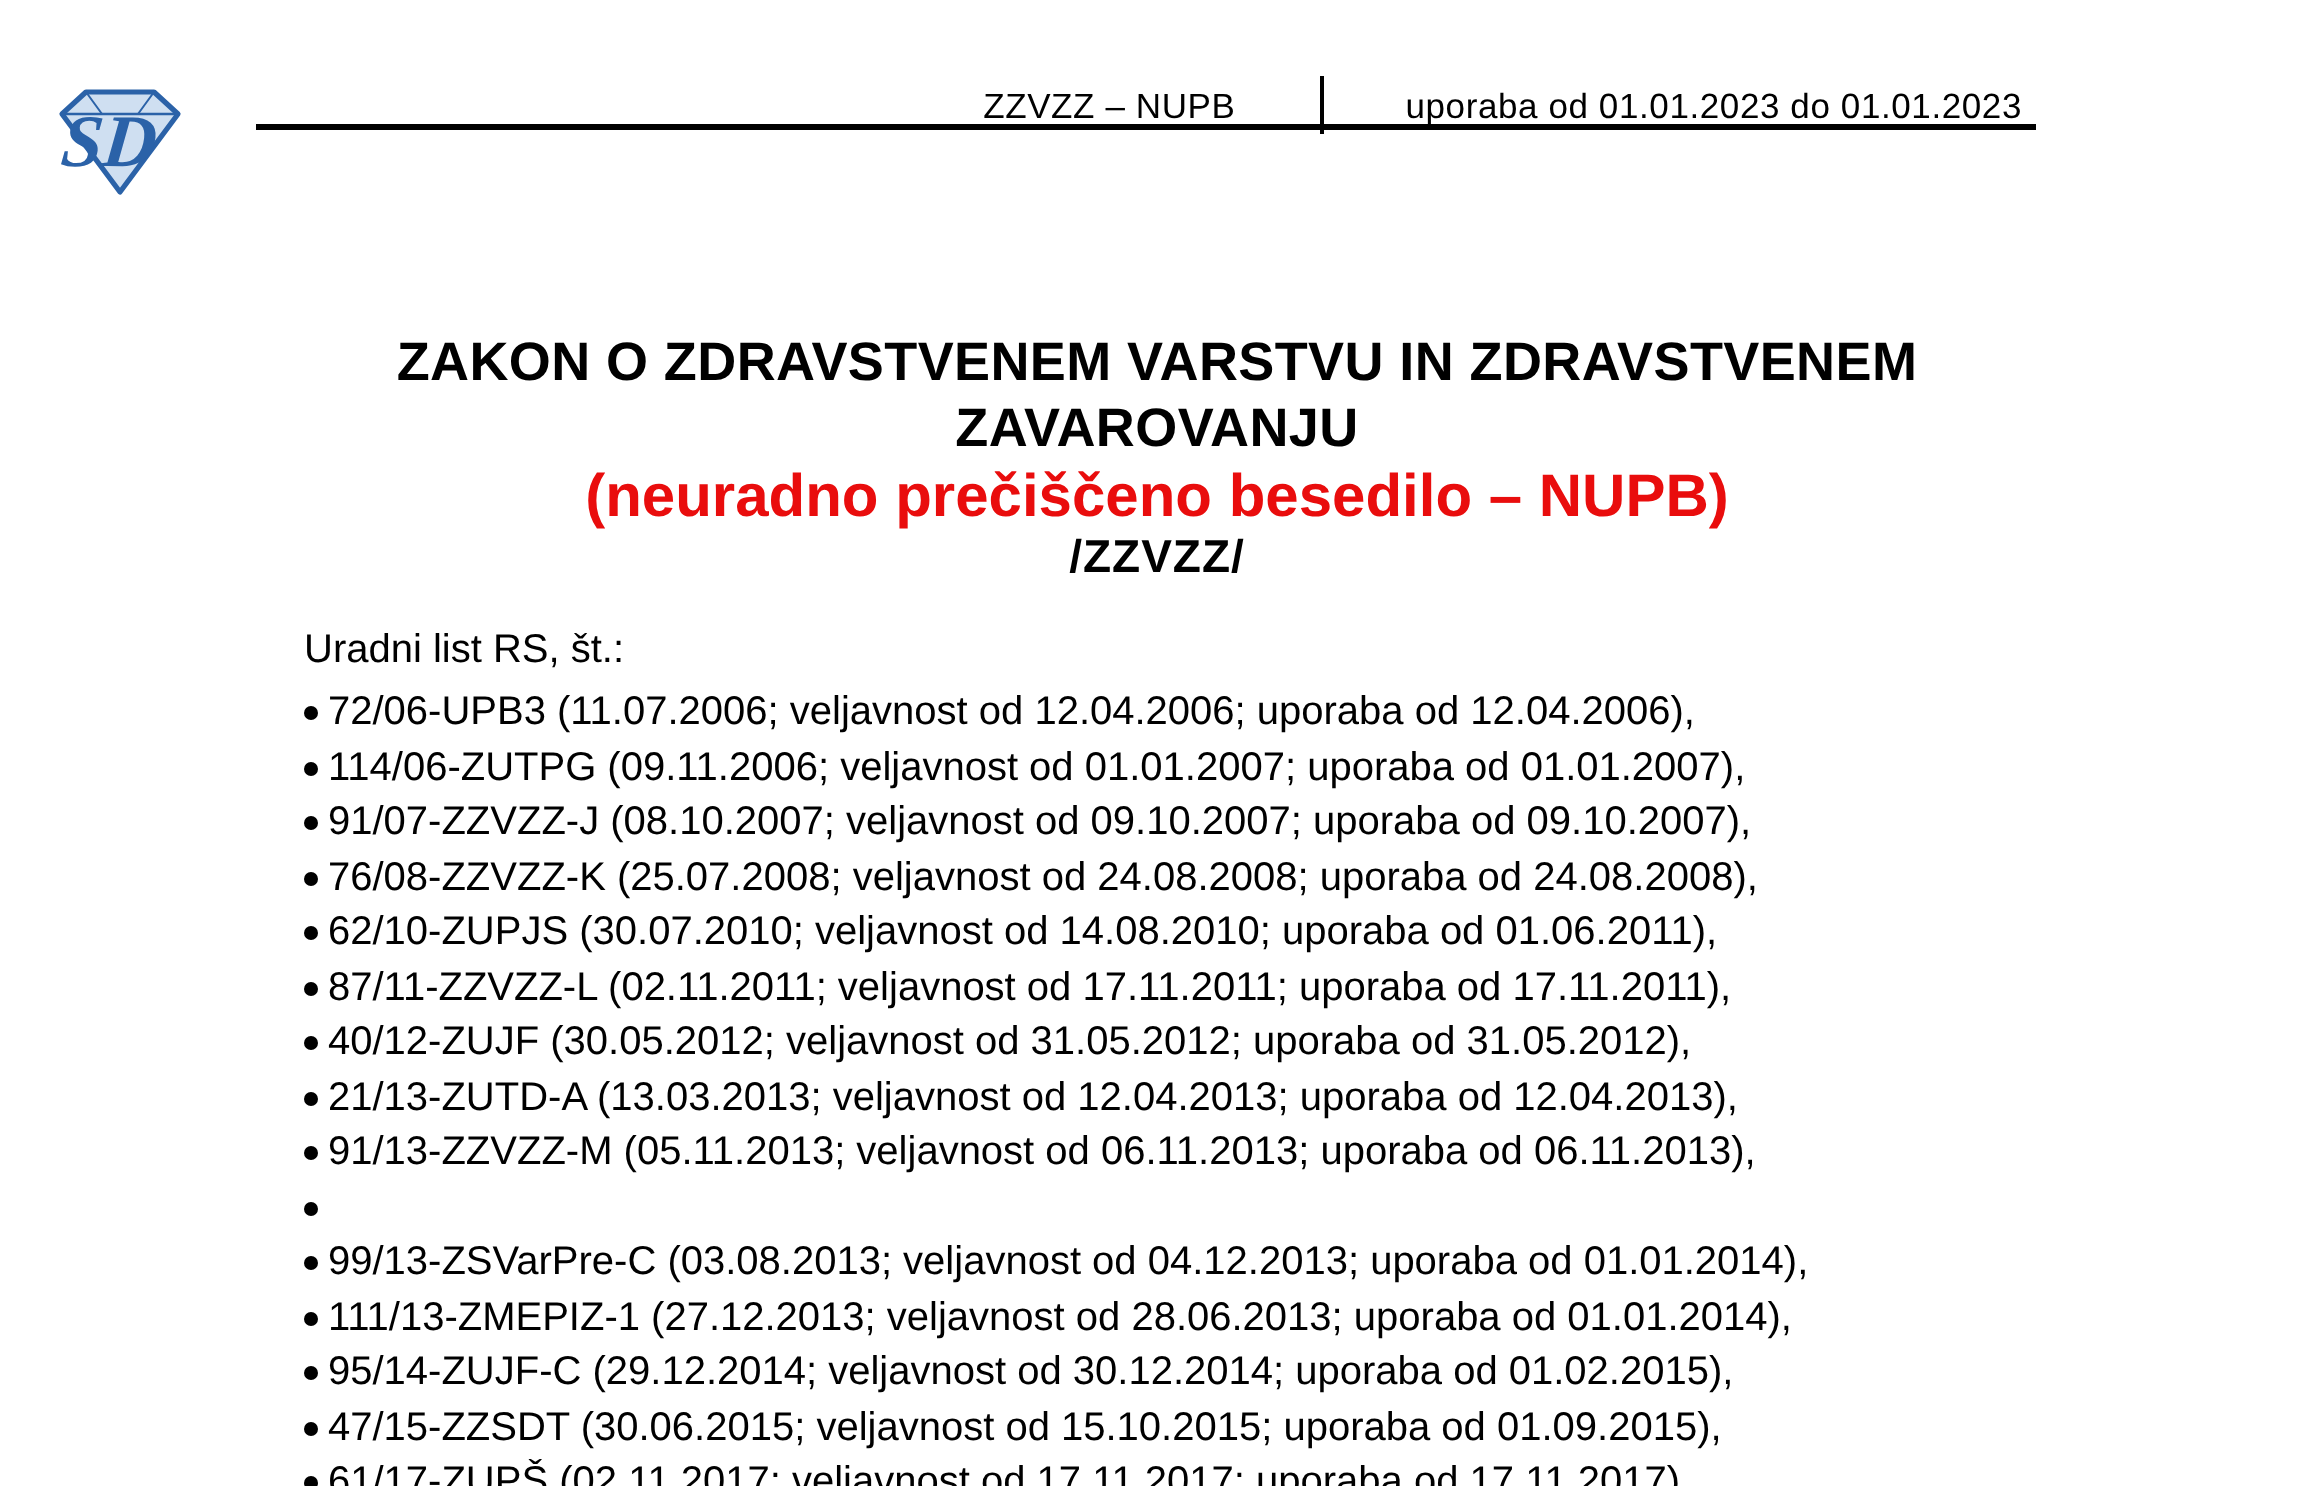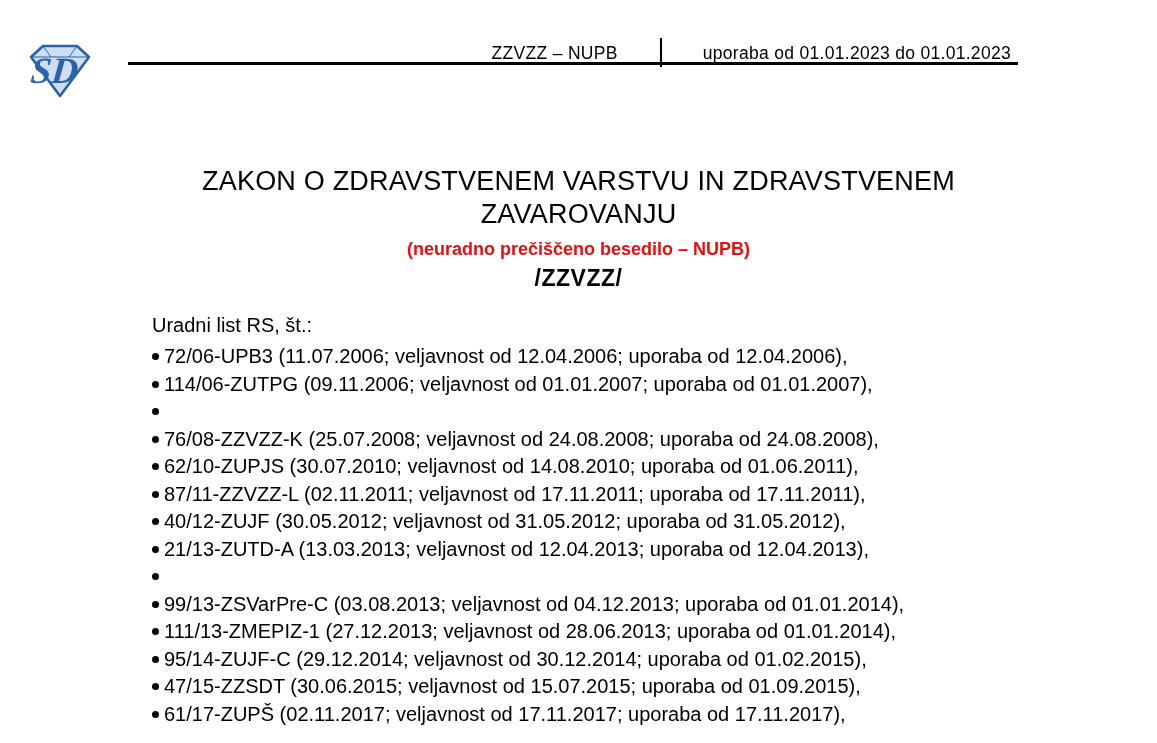--- a/index.html
+++ b/index.html
@@ -52,27 +52,27 @@
   
   .title-block {
     position: absolute;
     left: 0;
     right: 0;
     top: 165px;
     text-align: center;
   }
   .title-line {
     font-size: 27px;
-    font-weight: normal;
+    font-weight: bold;
     line-height: 33px;
     letter-spacing: 0.2px;
   }
   .subtitle {
     margin-top: 5px;
-    font-size: 18px;
+    font-size: 30px;
     font-weight: bold;
     line-height: 26px;
     color: #e90d0d;
   }
   .abbrev {
     margin-top: 3px;
     font-size: 23px;
     font-weight: bold;
     line-height: 26px;
     letter-spacing: 0.5px;
@@ -136,20 +136,21 @@
     <div class="list-row">
       <span class="bullet"></span>
       <span>72/06-UPB3 (11.07.2006; veljavnost od 12.04.2006; uporaba od 12.04.2006),</span>
     </div>
     <div class="list-row">
       <span class="bullet"></span>
       <span>114/06-ZUTPG (09.11.2006; veljavnost od 01.01.2007; uporaba od 01.01.2007),</span>
     </div>
     <div class="list-row">
       <span class="bullet"></span>
+      <span>91/07-ZZVZZ-J (08.10.2007; veljavnost od 09.10.2007; uporaba od 09.10.2007),</span>
     </div>
     <div class="list-row">
       <span class="bullet"></span>
       <span>76/08-ZZVZZ-K (25.07.2008; veljavnost od 24.08.2008; uporaba od 24.08.2008),</span>
     </div>
     <div class="list-row">
       <span class="bullet"></span>
       <span>62/10-ZUPJS (30.07.2010; veljavnost od 14.08.2010; uporaba od 01.06.2011),</span>
     </div>
     <div class="list-row">
@@ -159,36 +160,40 @@
     <div class="list-row">
       <span class="bullet"></span>
       <span>40/12-ZUJF (30.05.2012; veljavnost od 31.05.2012; uporaba od 31.05.2012),</span>
     </div>
     <div class="list-row">
       <span class="bullet"></span>
       <span>21/13-ZUTD-A (13.03.2013; veljavnost od 12.04.2013; uporaba od 12.04.2013),</span>
     </div>
     <div class="list-row">
       <span class="bullet"></span>
+      <span>91/13-ZZVZZ-M (05.11.2013; veljavnost od 06.11.2013; uporaba od 06.11.2013),</span>
+    </div>
+    <div class="list-row">
+      <span class="bullet"></span>
     </div>
     <div class="list-row">
       <span class="bullet"></span>
       <span>99/13-ZSVarPre-C (03.08.2013; veljavnost od 04.12.2013; uporaba od 01.01.2014),</span>
     </div>
     <div class="list-row">
       <span class="bullet"></span>
       <span>111/13-ZMEPIZ-1 (27.12.2013; veljavnost od 28.06.2013; uporaba od 01.01.2014),</span>
     </div>
     <div class="list-row">
       <span class="bullet"></span>
       <span>95/14-ZUJF-C (29.12.2014; veljavnost od 30.12.2014; uporaba od 01.02.2015),</span>
     </div>
     <div class="list-row">
       <span class="bullet"></span>
-      <span>47/15-ZZSDT (30.06.2015; veljavnost od 15.07.2015; uporaba od 01.09.2015),</span>
+      <span>47/15-ZZSDT (30.06.2015; veljavnost od 15.10.2015; uporaba od 01.09.2015),</span>
     </div>
     <div class="list-row">
       <span class="bullet"></span>
       <span>61/17-ZUPŠ (02.11.2017; veljavnost od 17.11.2017; uporaba od 17.11.2017),</span>
     </div>
   </div>
 
 </div>
 
 </body></html>

